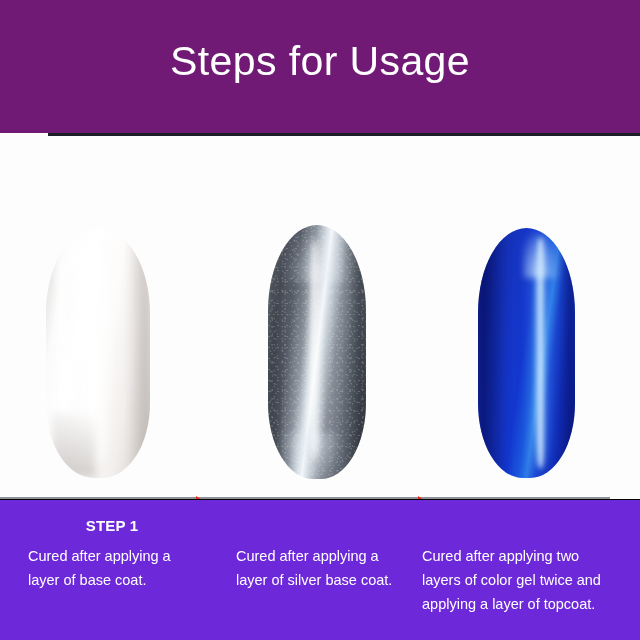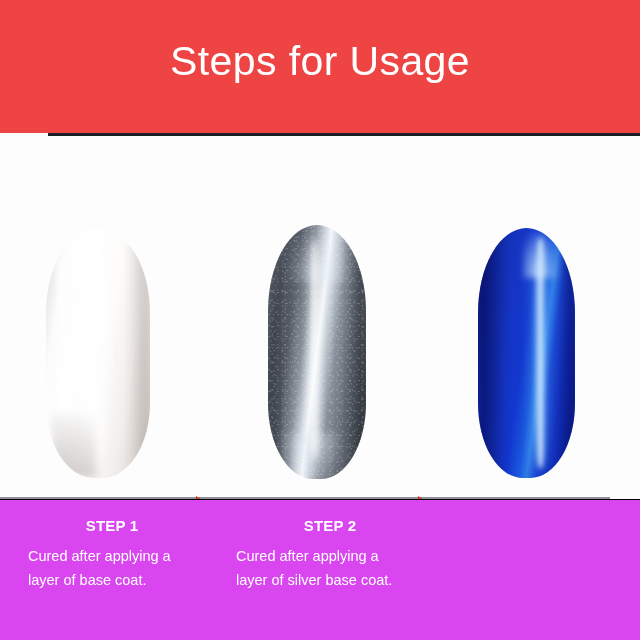--- a/index.html
+++ b/index.html
@@ -18,21 +18,21 @@
     overflow: hidden;
   }
 
   
   .header-banner {
     position: absolute;
     left: 0;
     top: 0;
     width: 640px;
     height: 133px;
-    background: #ef4444;
+    background: #701a75;
   }
   .header-title {
     position: absolute;
     left: 0;
     top: 36px;
     width: 640px;
     text-align: center;
     color: #ffffff;
     font-family: "Liberation Sans", sans-serif;
     font-size: 41px;
@@ -301,21 +301,21 @@
   #arrow-2 { left: 392px; top: 362px; }
   .arrow svg { display: block; width: 100%; height: 100%; }
 
   
   .steps-footer {
     position: absolute;
     left: 0;
     top: 500px;
     width: 640px;
     height: 140px;
-    background: #d946ef;
+    background: #6d28d9;
   }
   .step-col {
     position: absolute;
     top: 0;
     height: 140px;
   }
   #step-col-1 { left: 6px;   width: 212px; }
   #step-col-2 { left: 224px; width: 212px; }
   #step-col-3 { left: 418px; width: 222px; }
 
@@ -397,23 +397,25 @@
 
   <div class="steps-footer">
 
     <div class="step-col" id="step-col-1">
       <div class="step-title">STEP 1</div>
       <div class="step-desc">Cured after applying a
 layer of base coat.</div>
     </div>
 
     <div class="step-col" id="step-col-2">
-      <div class="step-title">STEP 2</div>
       <div class="step-desc">Cured after applying  a
 layer of silver base coat.</div>
     </div>
 
     <div class="step-col" id="step-col-3">
+      <div class="step-desc">Cured after applying  two
+layers of color gel twice and
+applying a layer of topcoat.</div>
     </div>
 
   </div>
 
 </div>
 
 </body></html>

